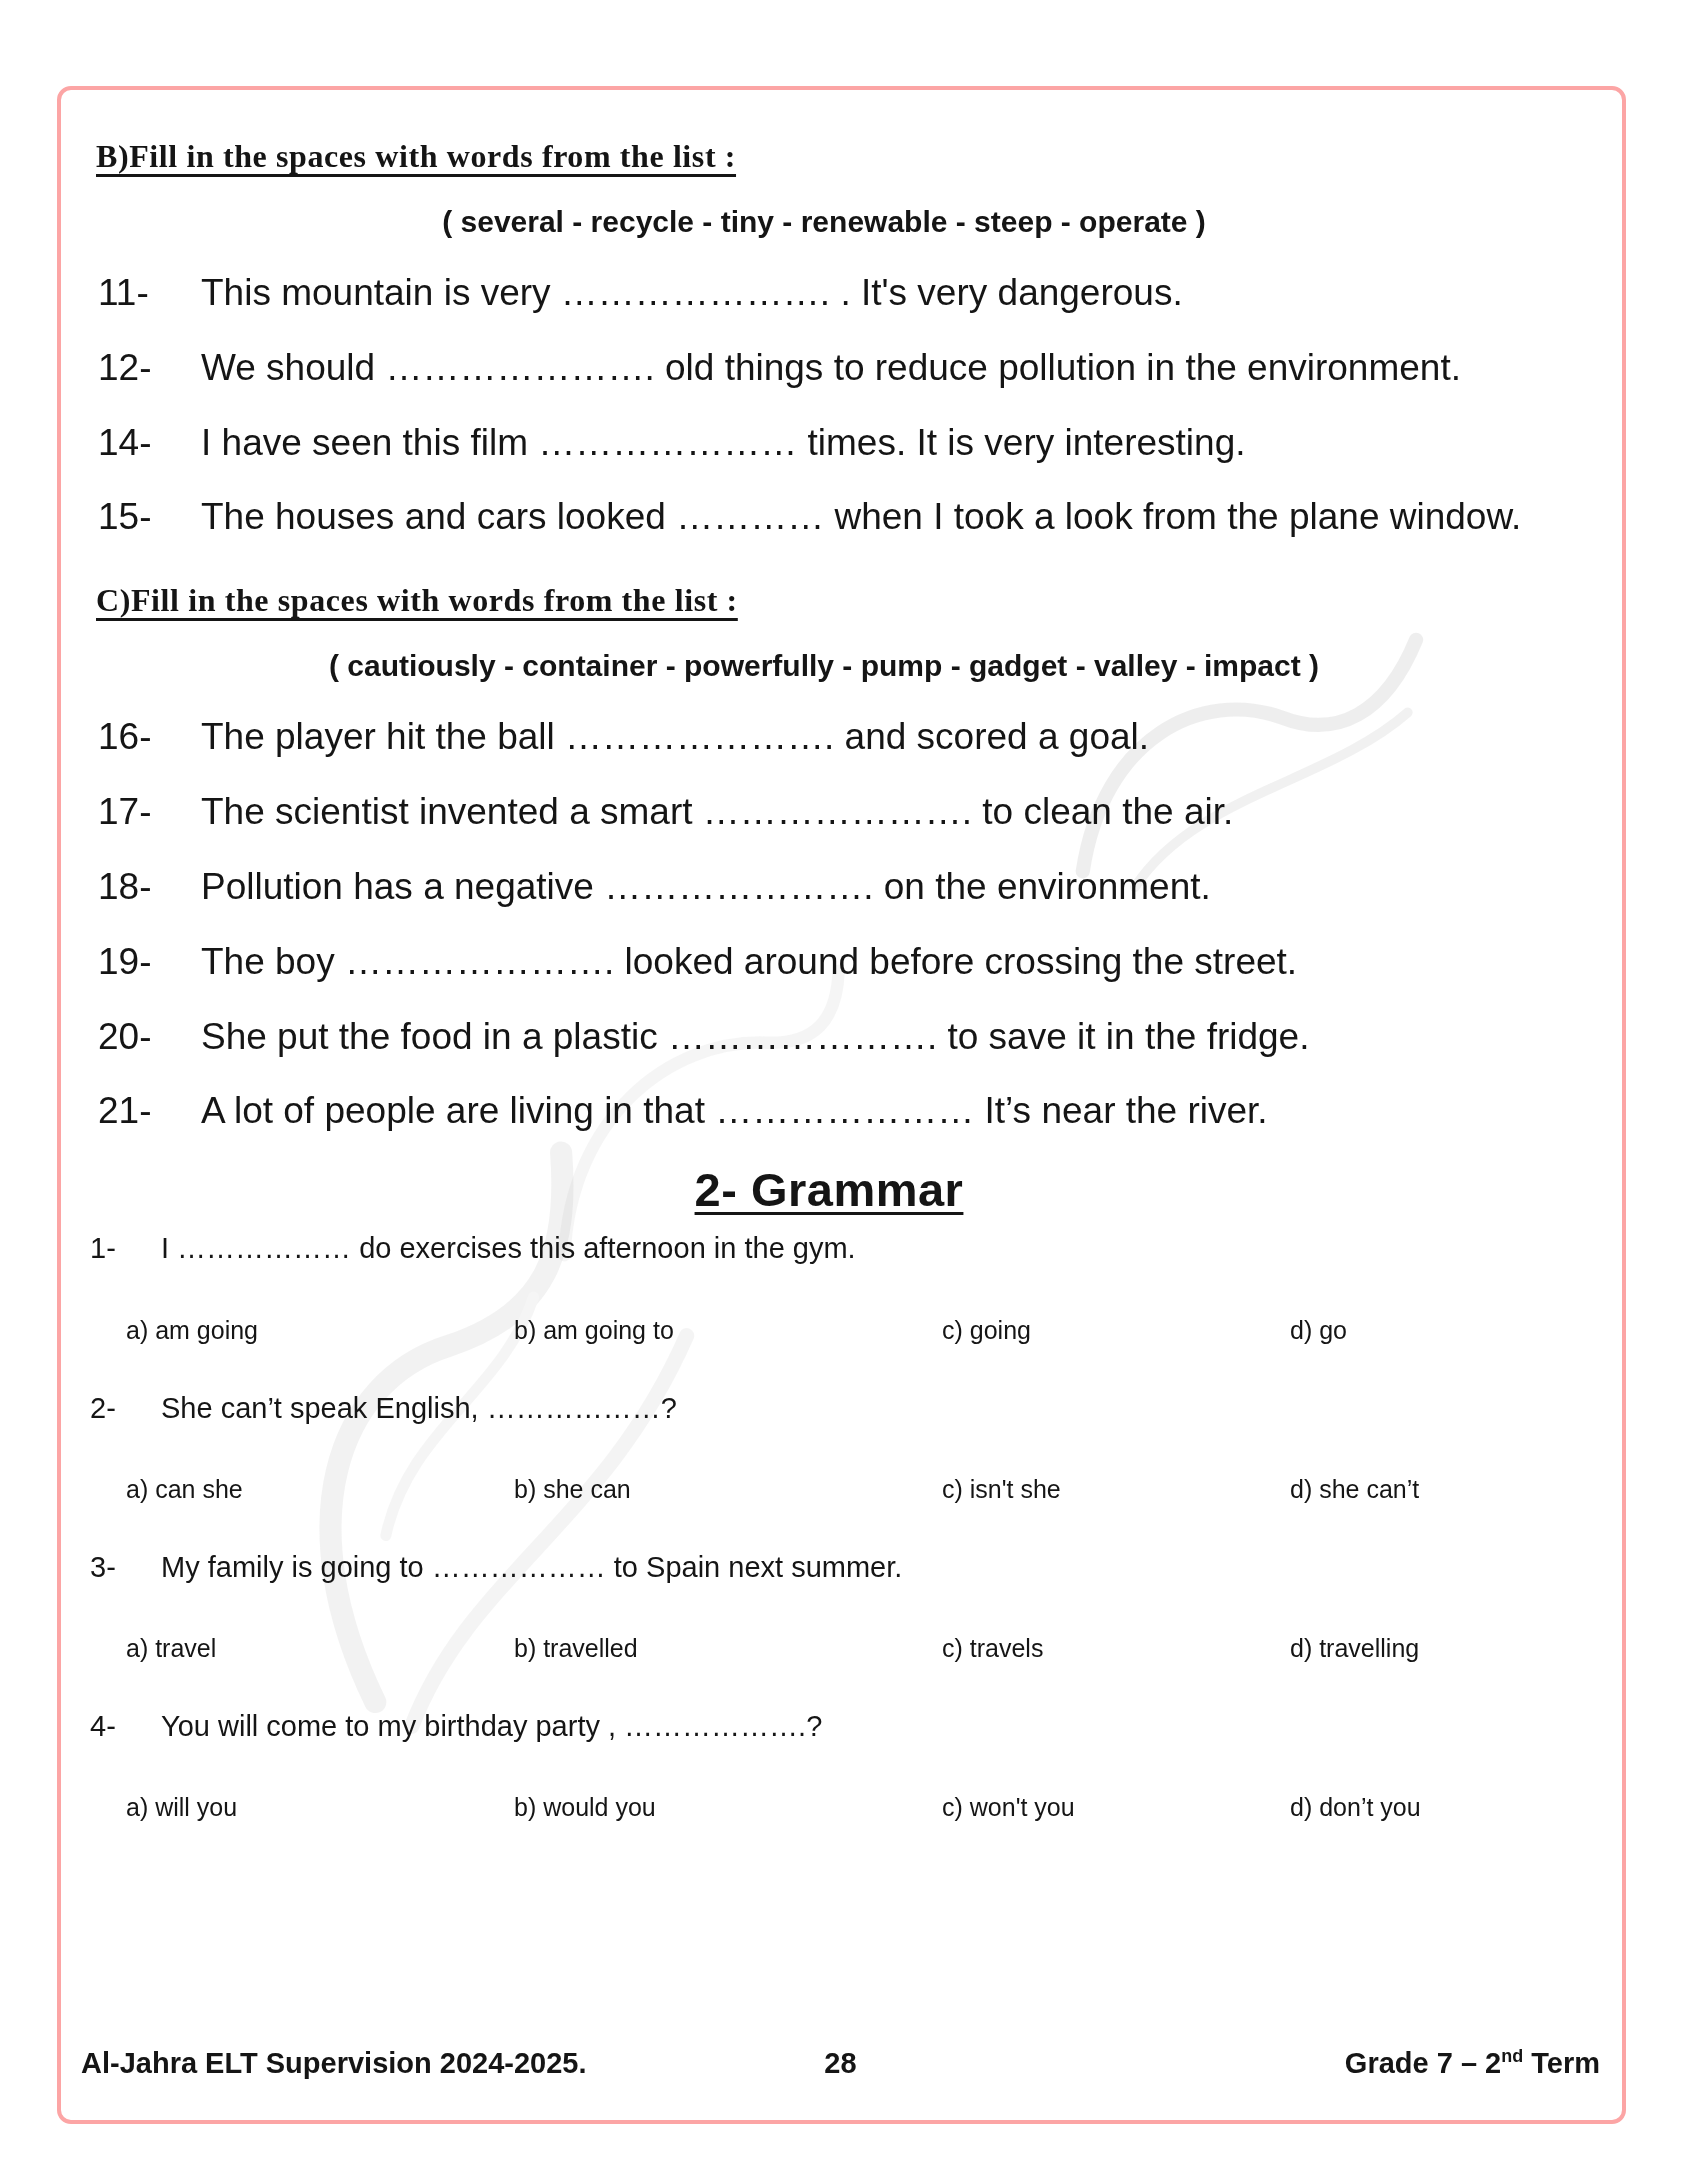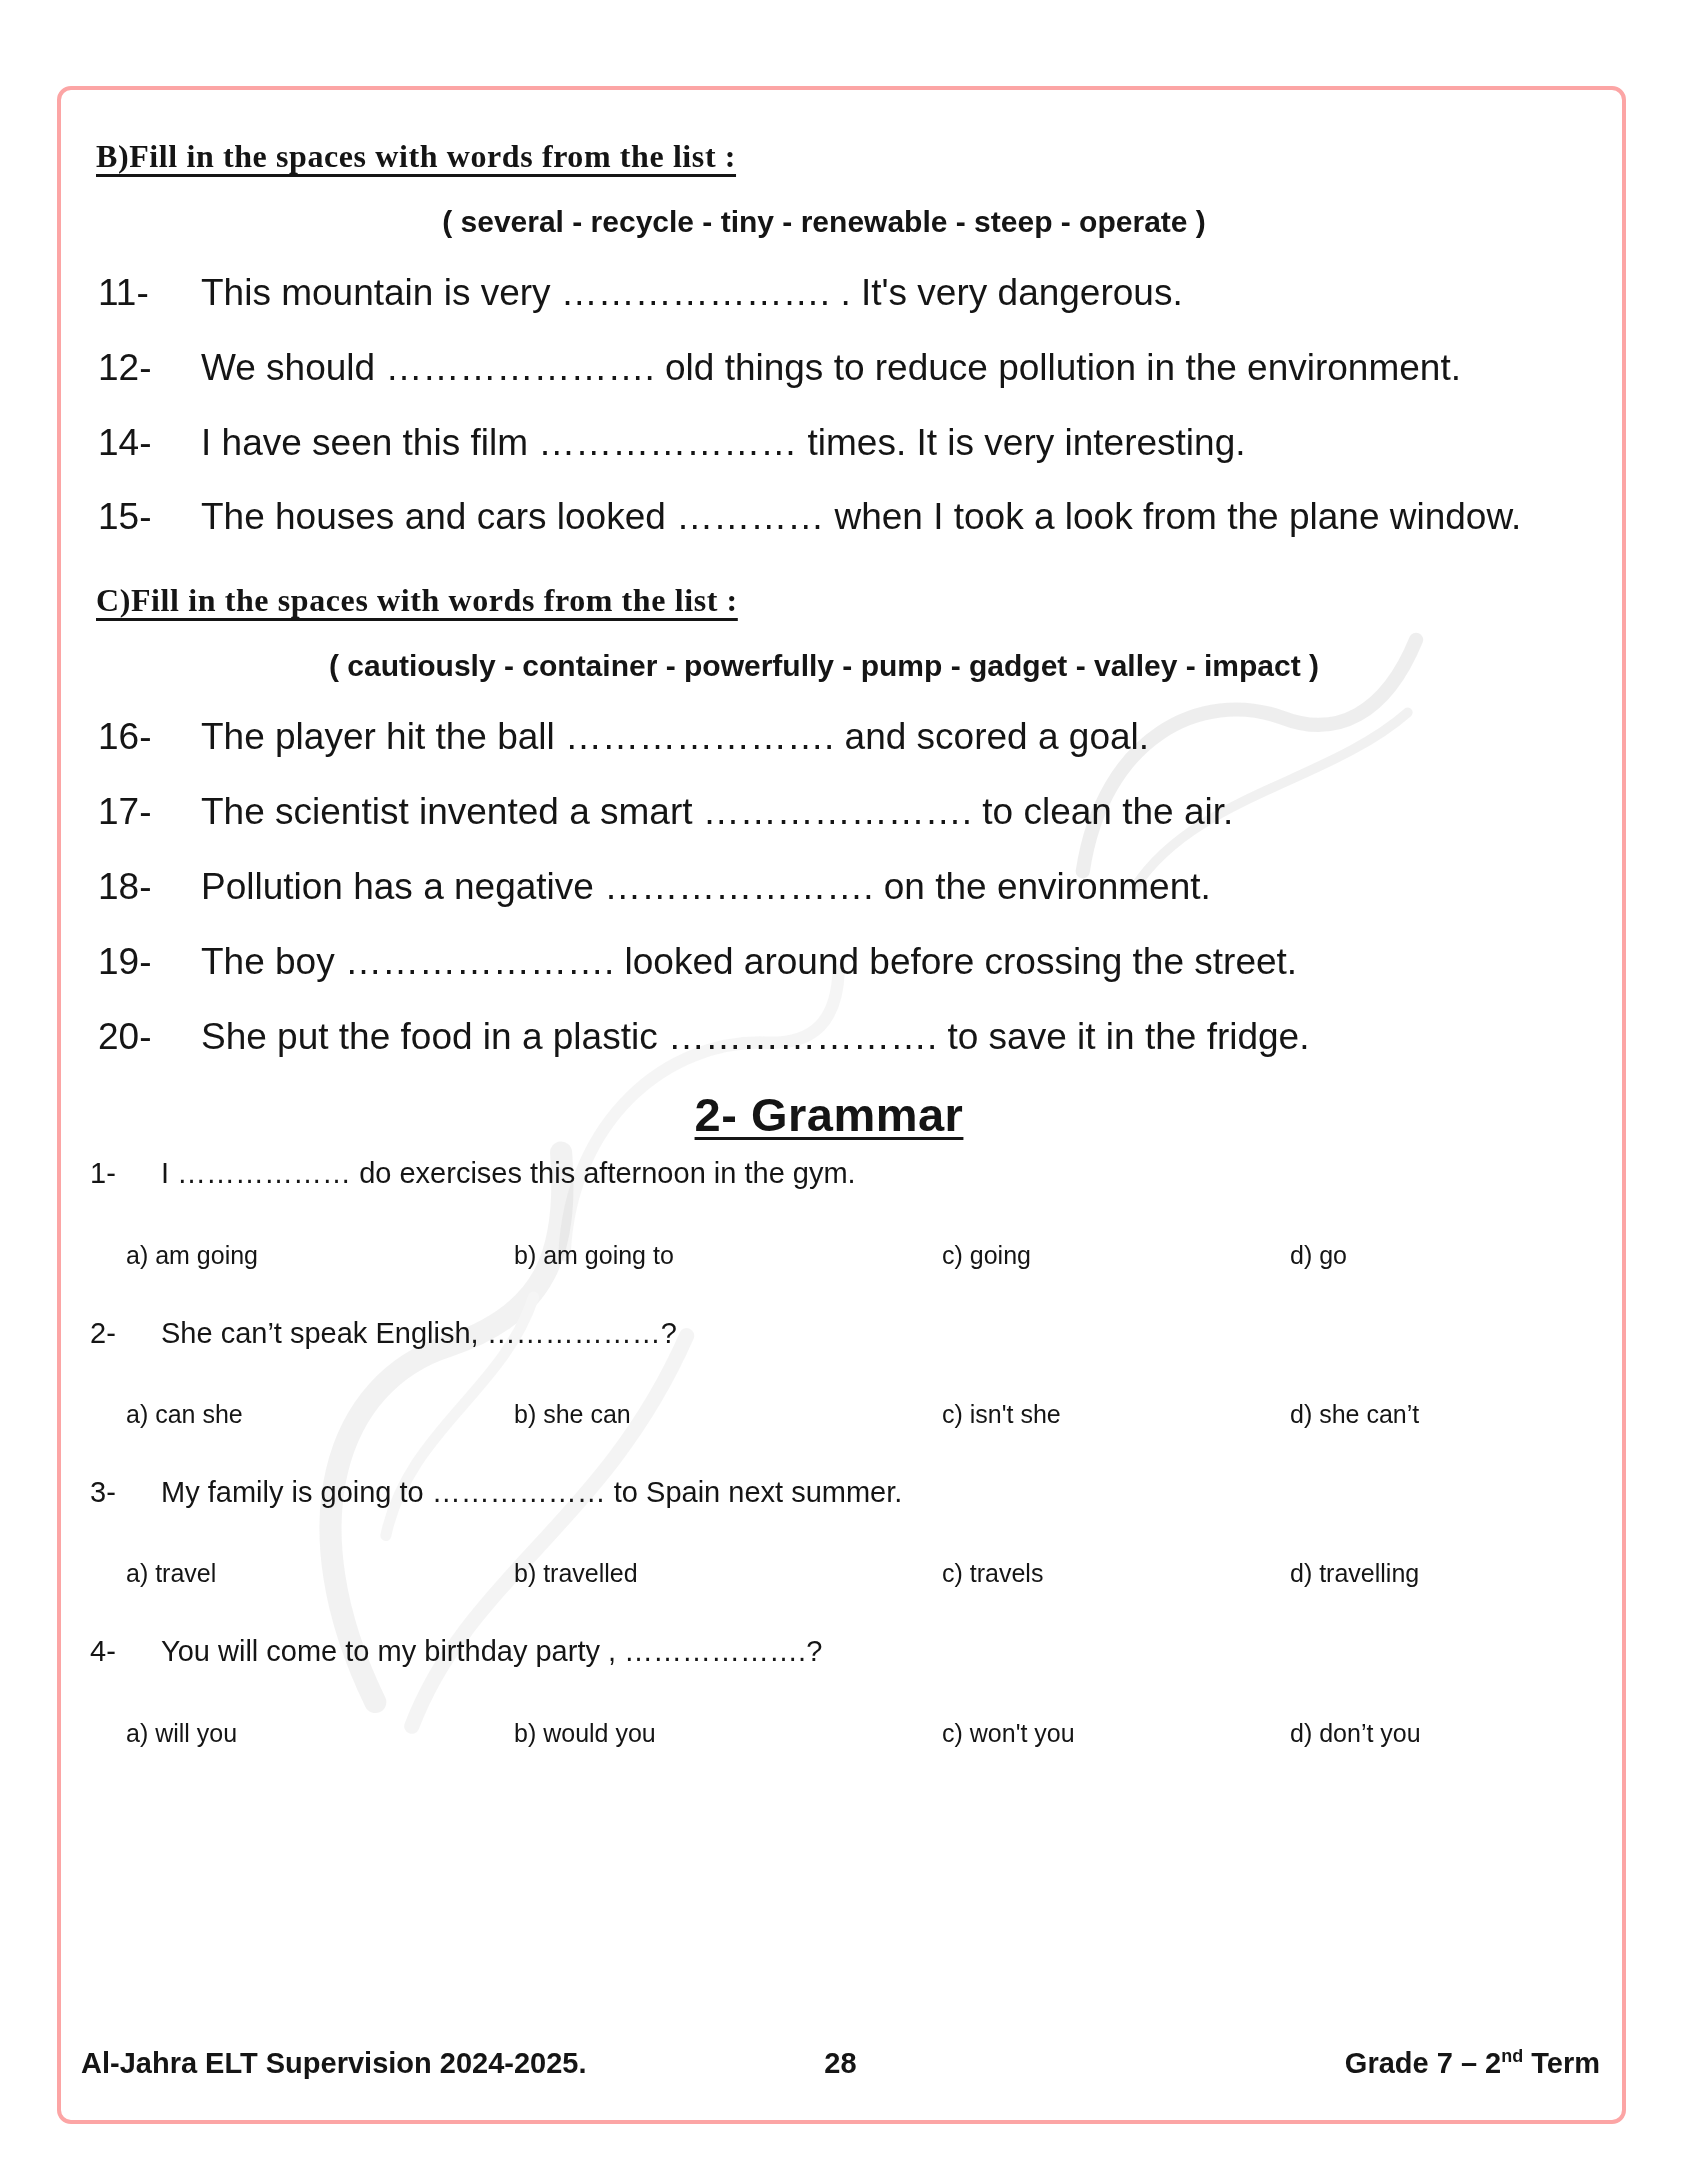--- a/index.html
+++ b/index.html
@@ -169,20 +169,24 @@
         <span class="qt">Pollution has a negative …………………. on the environment.</span>
       </div>
       <div class="q">
         <span class="num">19-</span>
         <span class="qt">The boy …………………. looked around before crossing the street.</span>
       </div>
       <div class="q">
         <span class="num">20-</span>
         <span class="qt">She put the food in a plastic …………………. to save it in the fridge.</span>
       </div>
+      <div class="q">
+        <span class="num">21-</span>
+        <span class="qt">A lot of people are living in that ………………… It’s near the river.</span>
+      </div>
     </div>
 
     <div class="grammar-title">2- Grammar</div>
 
 
     <div>
 
       <div class="gq">
         <span class="num">1-</span>
         <span class="qt">I ……………… do exercises this afternoon in the gym.</span>

